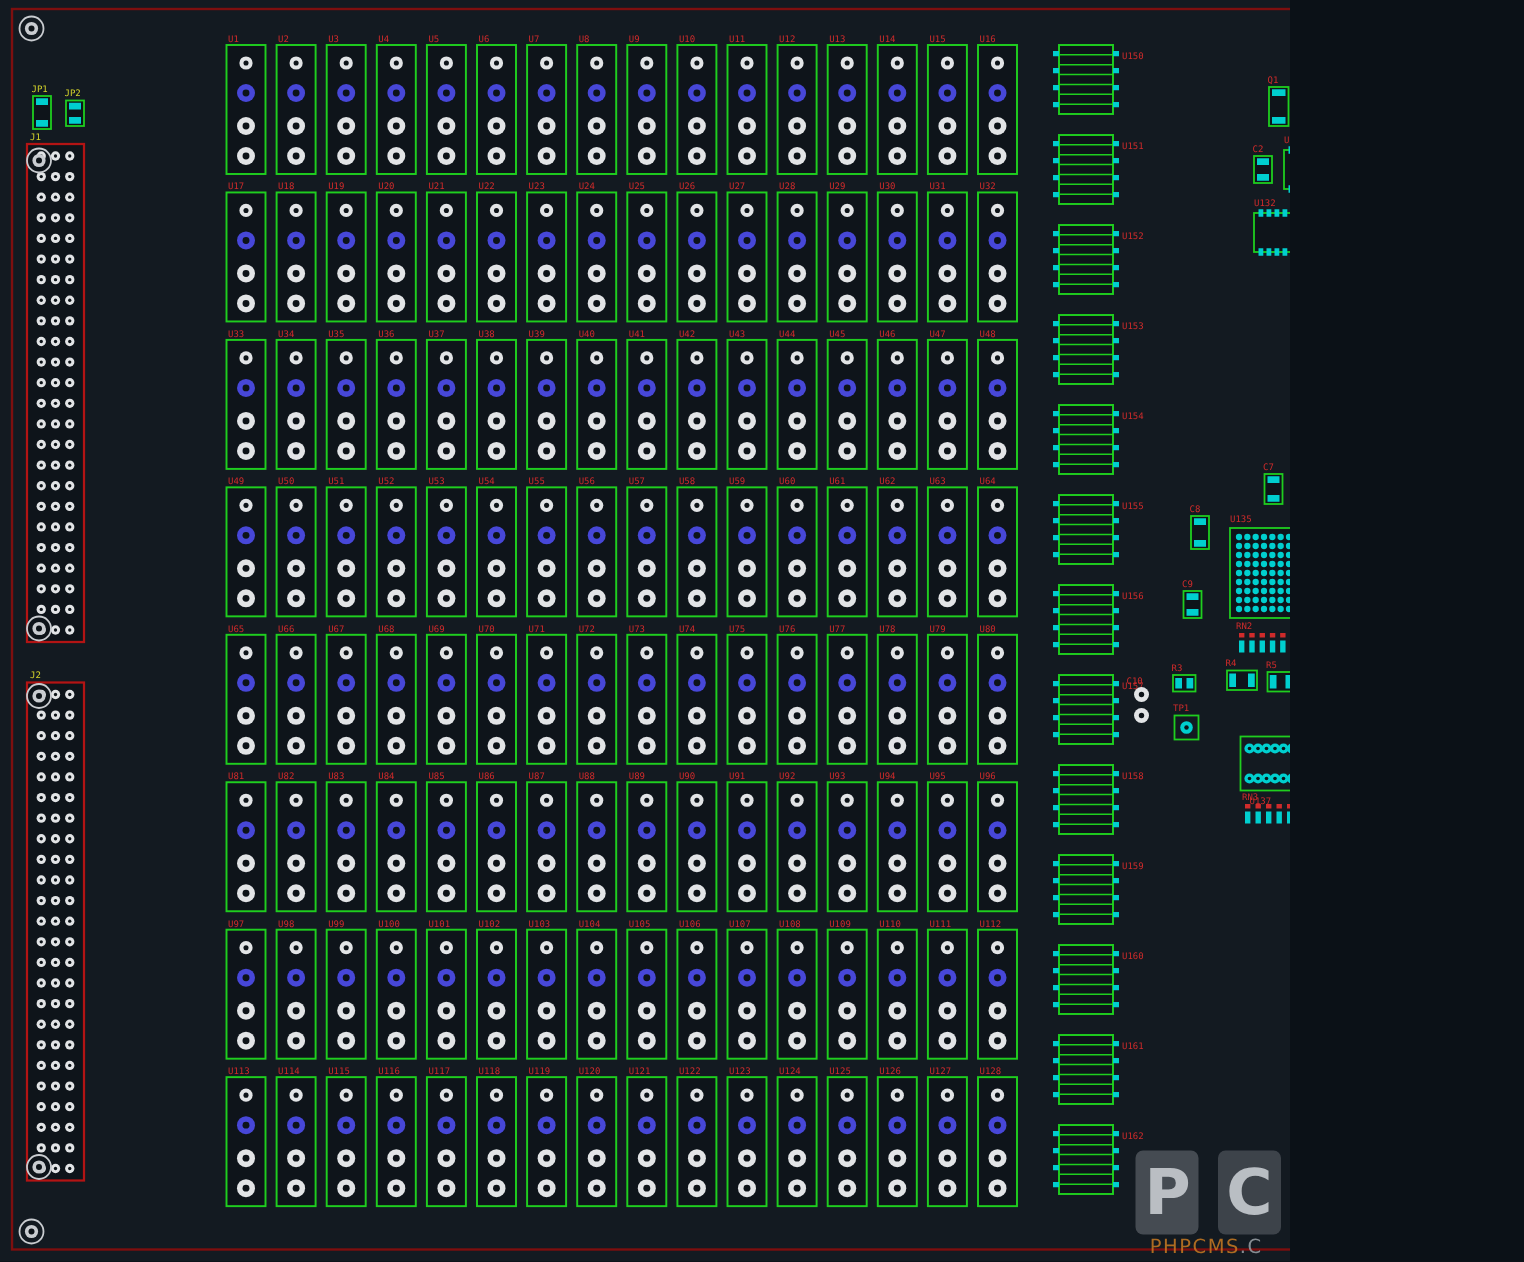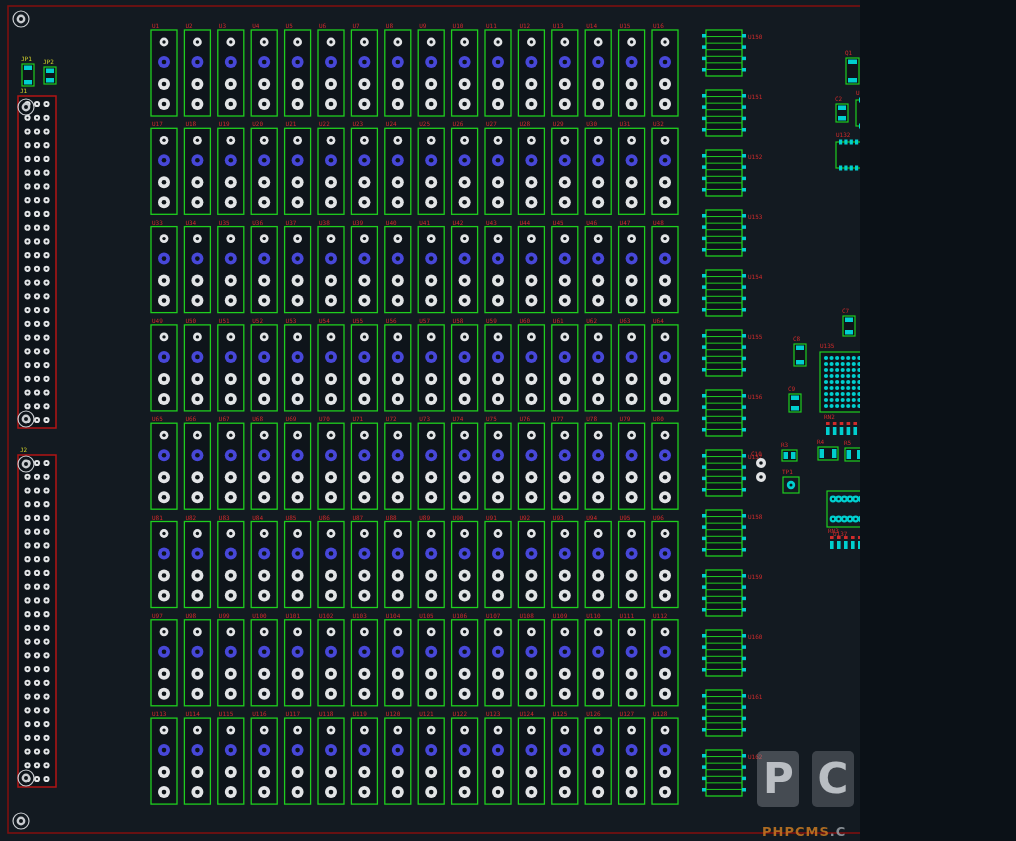--- a/index.html
+++ b/index.html
@@ -9,22 +9,22 @@
   svg text{font-family:"DejaVu Sans Mono", monospace;font-size:6px;}
   .red{fill:#cf2b2b;}
   .yellow{fill:#d3d32b;}
   .watermark{position:absolute;right:6px;bottom:2px;text-align:center;opacity:.85;z-index:5;}
   .wm-tiles{line-height:0;}
   .wm-tile{display:inline-block;width:42px;height:56px;line-height:56px;margin-left:3px;
            background:rgba(150,156,162,.45);border-radius:5px;text-align:center;
            color:rgba(228,231,235,.92);font-weight:bold;font-size:42px;
            font-family:"DejaVu Sans", sans-serif;}
   .wm-tile2{background:rgba(130,136,142,.45);}
-  .wm-text{font-family:"DejaVu Sans", sans-serif;font-weight:bold;font-size:13px;
-           letter-spacing:1px;margin-top:17px;}
+  .wm-text{font-family:"DejaVu Sans", sans-serif;font-weight:normal;font-size:13px;
+           letter-spacing:1px;margin-top:1px;}
   .wm-brand{color:#c87a22;}
   .wm-suffix{color:#9aa0a6;}
 </style>
 </head>
 <body>
 
 <div class="stage">
   <svg id="board" width="1016" height="841" viewBox="0 0 1016 841" style="background: rgb(19, 26, 33);">
       <rect x="8" y="6" width="999" height="827" fill="none" stroke="#7d0f0f" stroke-width="1.6"></rect>
       <path d="M1007 372 H990 V478 H1007" fill="none" stroke="#7d0f0f" stroke-width="1.4"></path>

